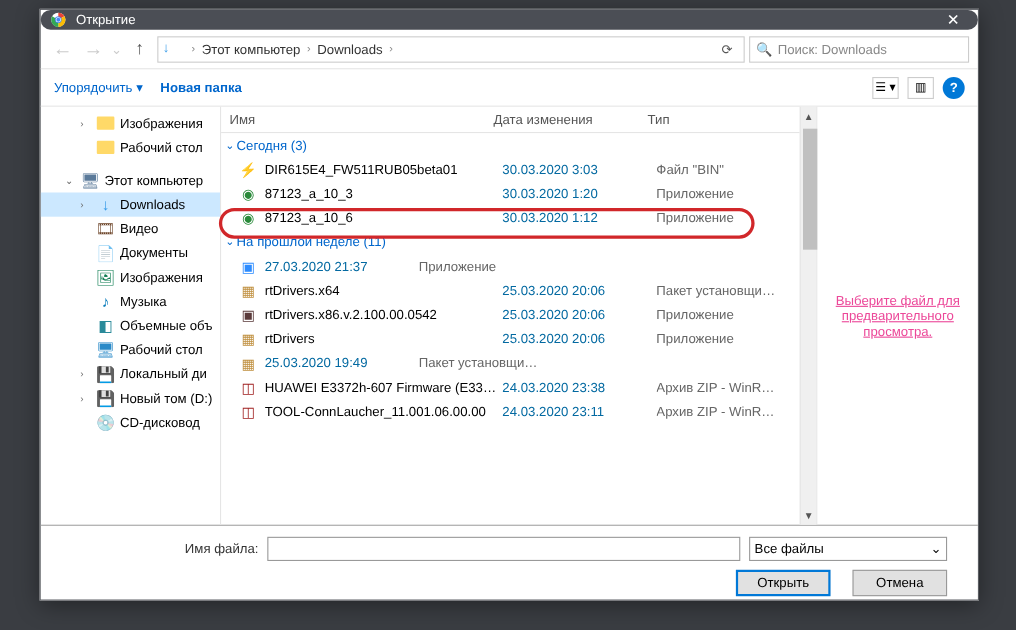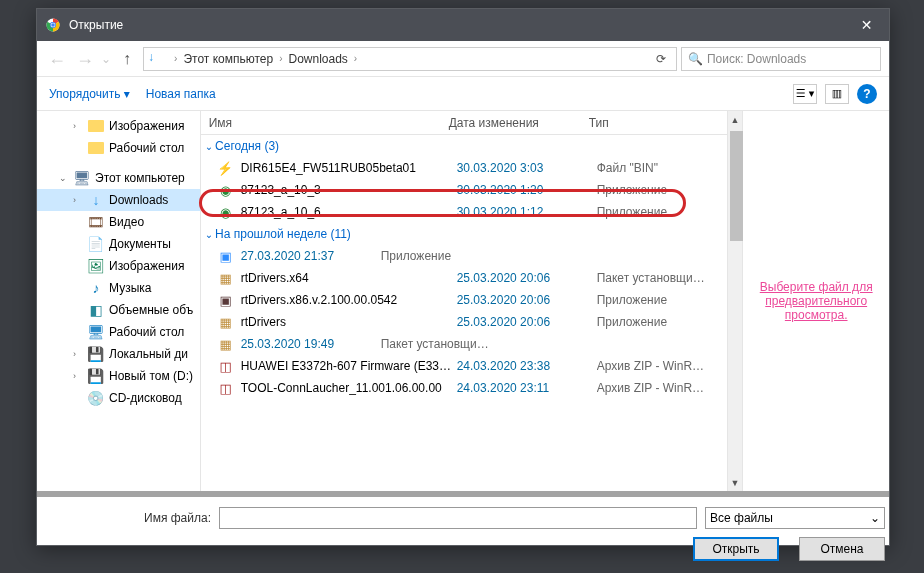--- a/index.html
+++ b/index.html
@@ -1,36 +1,36 @@
 <!DOCTYPE html>
 <html><head>
 <meta charset="utf-8">
 <style>
 * { margin: 0; padding: 0; box-sizing: border-box; font-family: 'Segoe UI', Tahoma, sans-serif; }
 body { background: #3a3d42; width: 924px; height: 573px; overflow: hidden; position: relative; }
 .dialog { position: absolute; left: 36px; top: 8px; width: 854px; height: 538px; background: #fff; border: 1px solid #5a5d62; box-shadow: 0 4px 20px rgba(0,0,0,0.4); }
-.titlebar { background: #4b4e55; height: 32px; display: flex; align-items: center; color: #fff; font-size: 12px; }
+.titlebar { background: #4b4e55; height: 18px; display: flex; align-items: center; color: #fff; font-size: 12px; border-radius: 13px; }
 .titlebar .chrome-icon { width: 16px; height: 16px; margin: 0 8px; display: flex; align-items: center; justify-content: center; }
 .titlebar .title { flex: 1; }
 .titlebar .close { width: 45px; height: 30px; display: flex; align-items: center; justify-content: center; cursor: pointer; font-size: 14px; }
 .navbar { height: 36px; display: flex; align-items: center; padding: 4px 8px; border-bottom: 1px solid #e5e5e5; gap: 4px; }
 .nav-arrow { width: 24px; height: 24px; color: #aaa; font-size: 18px; display: flex; align-items: center; justify-content: center; cursor: pointer; }
 .nav-arrow.disabled { color: #ccc; }
 .nav-sep { color: #ccc; font-size: 12px; }
 .nav-up { width: 24px; height: 24px; color: #555; font-size: 16px; display: flex; align-items: center; justify-content: center; cursor: pointer; }
 .address { flex: 1; border: 1px solid #ccc; height: 24px; display: flex; align-items: center; padding: 0 4px; font-size: 12px; }
 .address .folder-icon { width: 18px; height: 18px; margin-right: 4px; }
 .address .crumb { color: #333; cursor: pointer; padding: 0 2px; }
 .address .chev { color: #888; padding: 0 4px; font-size: 10px; }
 .address .refresh { margin-left: auto; color: #555; padding: 0 6px; cursor: pointer; }
 .searchbox { width: 200px; border: 1px solid #ccc; height: 24px; display: flex; align-items: center; padding: 0 6px; color: #888; font-size: 12px; }
 .searchbox .sicon { margin-right: 4px; }
 .toolbar { height: 34px; display: flex; align-items: center; padding: 0 12px; border-bottom: 1px solid #e5e5e5; gap: 16px; font-size: 12px; }
 .toolbar .org { color: #0066cc; cursor: pointer; }
-.toolbar .newf { color: #0066cc; cursor: pointer; }
+.toolbar .newf { color: #0066cc; cursor: pointer; font-weight: bold; }
 .toolbar .right-tools { margin-left: auto; display: flex; align-items: center; gap: 8px; }
 .tool-btn { width: 24px; height: 20px; border: 1px solid #ccc; display: flex; align-items: center; justify-content: center; font-size: 11px; cursor: pointer; }
 .help-icon { width: 20px; height: 20px; border-radius: 50%; background: #0078d7; color: #fff; display: flex; align-items: center; justify-content: center; font-size: 12px; font-weight: bold; cursor: pointer; }
 .main { display: flex; height: 380px; }
 .tree { width: 178px; border-right: 1px solid #e5e5e5; overflow: auto; font-size: 12px; padding-top: 4px; }
 .tree-item { display: flex; align-items: center; height: 22px; padding-left: 8px; cursor: pointer; }
 .tree-item .exp { width: 14px; color: #666; font-size: 9px; }
 .tree-item .ticon { width: 18px; height: 18px; margin-right: 4px; display: flex; align-items: center; justify-content: center; font-size: 14px; }
 .tree-item.selected { background: #cce8ff; }
 .tree-item.indent1 { padding-left: 22px; }
@@ -47,21 +47,21 @@
 .file-row .ficon { width: 18px; height: 18px; margin-right: 6px; display: flex; align-items: center; justify-content: center; font-size: 13px; }
 .file-row .fname { width: 216px; overflow: hidden; white-space: nowrap; text-overflow: ellipsis; }
 .file-row .fdate { width: 140px; color: #0369a1; }
 .file-row .ftype { width: 130px; color: #666; overflow: hidden; white-space: nowrap; text-overflow: ellipsis; }
 .highlight-row { position: relative; }
 .red-circle { position: absolute; left: 199px; top: 189px; width: 487px; height: 28px; border: 3px solid #d1272a; border-radius: 14px; pointer-events: none; z-index: 10; }
 .preview { width: 158px; border-left: 1px solid #e5e5e5; display: flex; align-items: center; justify-content: center; text-align: center; color: #ec4899; font-size: 12px; padding: 8px; text-decoration: underline; }
 .scrollbar-v { width: 17px; background: #f0f0f0; border-left: 1px solid #e5e5e5; position: relative; }
 .scrollbar-v .thumb { position: absolute; left: 2px; top: 20px; width: 13px; height: 110px; background: #c0c0c0; }
 .scrollbar-v .arr { height: 17px; display: flex; align-items: center; justify-content: center; font-size: 9px; color: #555; }
-.footer { padding: 10px 4px; display: flex; flex-direction: column; gap: 8px; border-top: 6px solid #a3a3a3; }
+.footer { padding: 10px 28px; display: flex; flex-direction: column; gap: 8px; border-top: 1px solid #a3a3a3; }
 .footer-row { display: flex; align-items: center; gap: 8px; }
 .fn-label { font-size: 12px; color: #333; width: 80px; text-align: right; margin-left: 90px; }
 .fn-input { flex: 1; height: 22px; border: 1px solid #999; font-size: 12px; padding: 0 4px; }
 .fn-filter { width: 180px; height: 22px; border: 1px solid #999; font-size: 12px; padding: 0 4px; display: flex; align-items: center; justify-content: space-between; cursor: pointer; }
 .btn-row { display: flex; justify-content: flex-end; gap: 20px; }
 .btn { width: 86px; height: 24px; border: 1px solid #999; background: #e1e1e1; font-size: 12px; cursor: pointer; }
 .btn.primary { border: 2px solid #0078d7; }
 .folder-yellow { width: 16px; height: 12px; background: #ffd968; border-radius: 1px; }
 .ic-download { color: #349ae8; }
 .ic-pc { color: #5a7a9a; }

